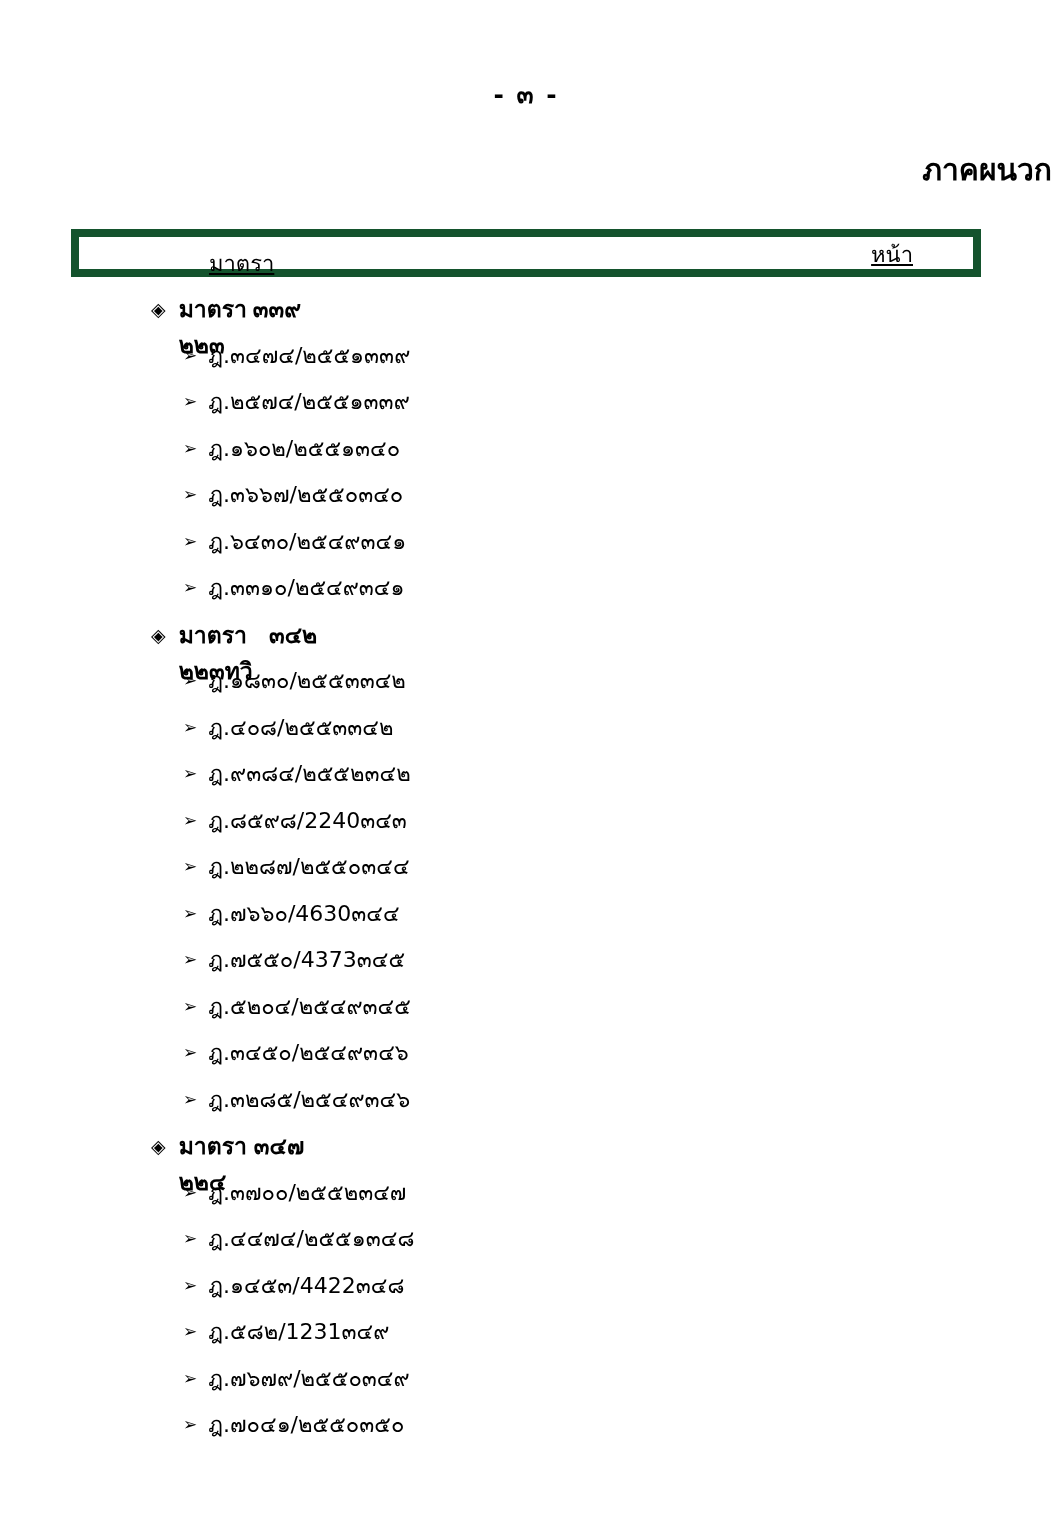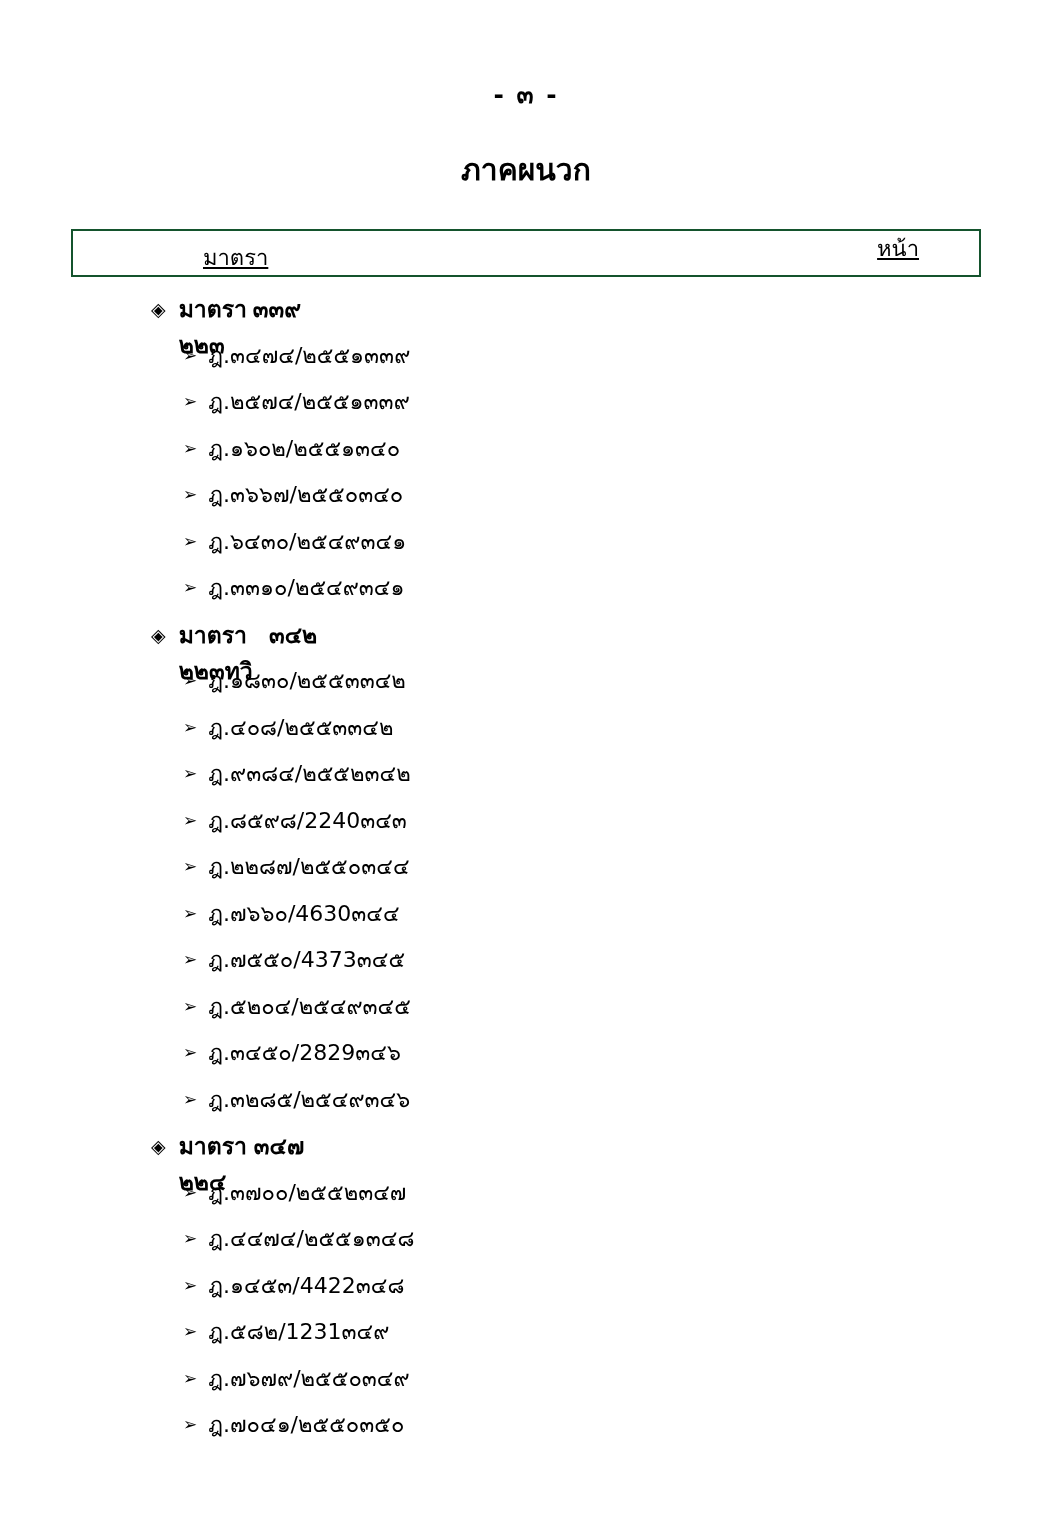--- a/index.html
+++ b/index.html
@@ -23,30 +23,30 @@
     position: relative;
   }
   .page-number {
     text-align: center;
     font-size: 25px;
     font-weight: bold;
     margin-top: 74px;
     letter-spacing: 2px;
   }
   .doc-title {
-    text-align: center;
+    text-align: right;
     font-size: 30px;
     font-weight: bold;
     margin-top: 32px;
   }
   .header-box {
     margin: 36px auto 0 auto;
     width: 910px;
     box-sizing: border-box;
-    border: 2px solid #14532d;
+    border: 8px solid #14532d;
     height: 48px;
     position: relative;
   }
   .header-box .col-section {
     position: absolute;
     left: 130px;
     top: 9px;
     font-size: 22px;
     font-weight: normal;
     text-decoration: underline;
@@ -236,21 +236,21 @@
       <div class="row item">
         <div class="left">
           <span class="bullet-arrow">➢</span>
           <span class="label">ฎ.๕๒๐๔/๒๕๔๙</span>
         </div>
         <div class="page">๓๔๕</div>
       </div>
       <div class="row item">
         <div class="left">
           <span class="bullet-arrow">➢</span>
-          <span class="label">ฎ.๓๔๕๐/2829</span>
+          <span class="label">ฎ.๓๔๕๐/๒๕๔๙</span>
         </div>
         <div class="page">๓๔๖</div>
       </div>
       <div class="row item">
         <div class="left">
           <span class="bullet-arrow">➢</span>
           <span class="label">ฎ.๓๒๘๕/๒๕๔๙</span>
         </div>
         <div class="page">๓๔๖</div>
       </div>

